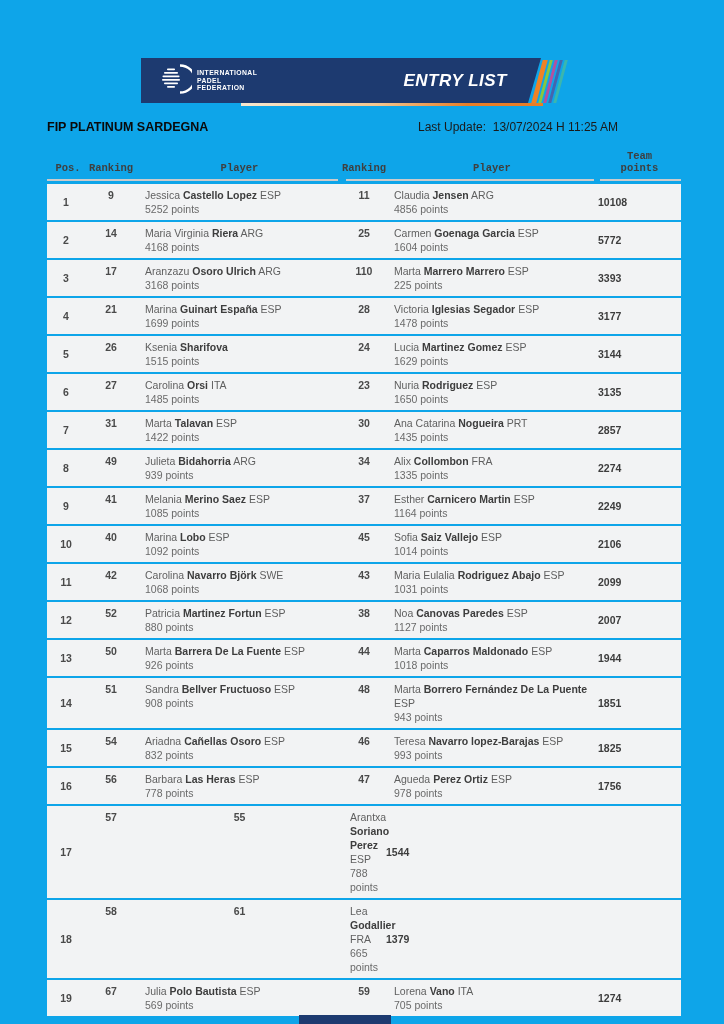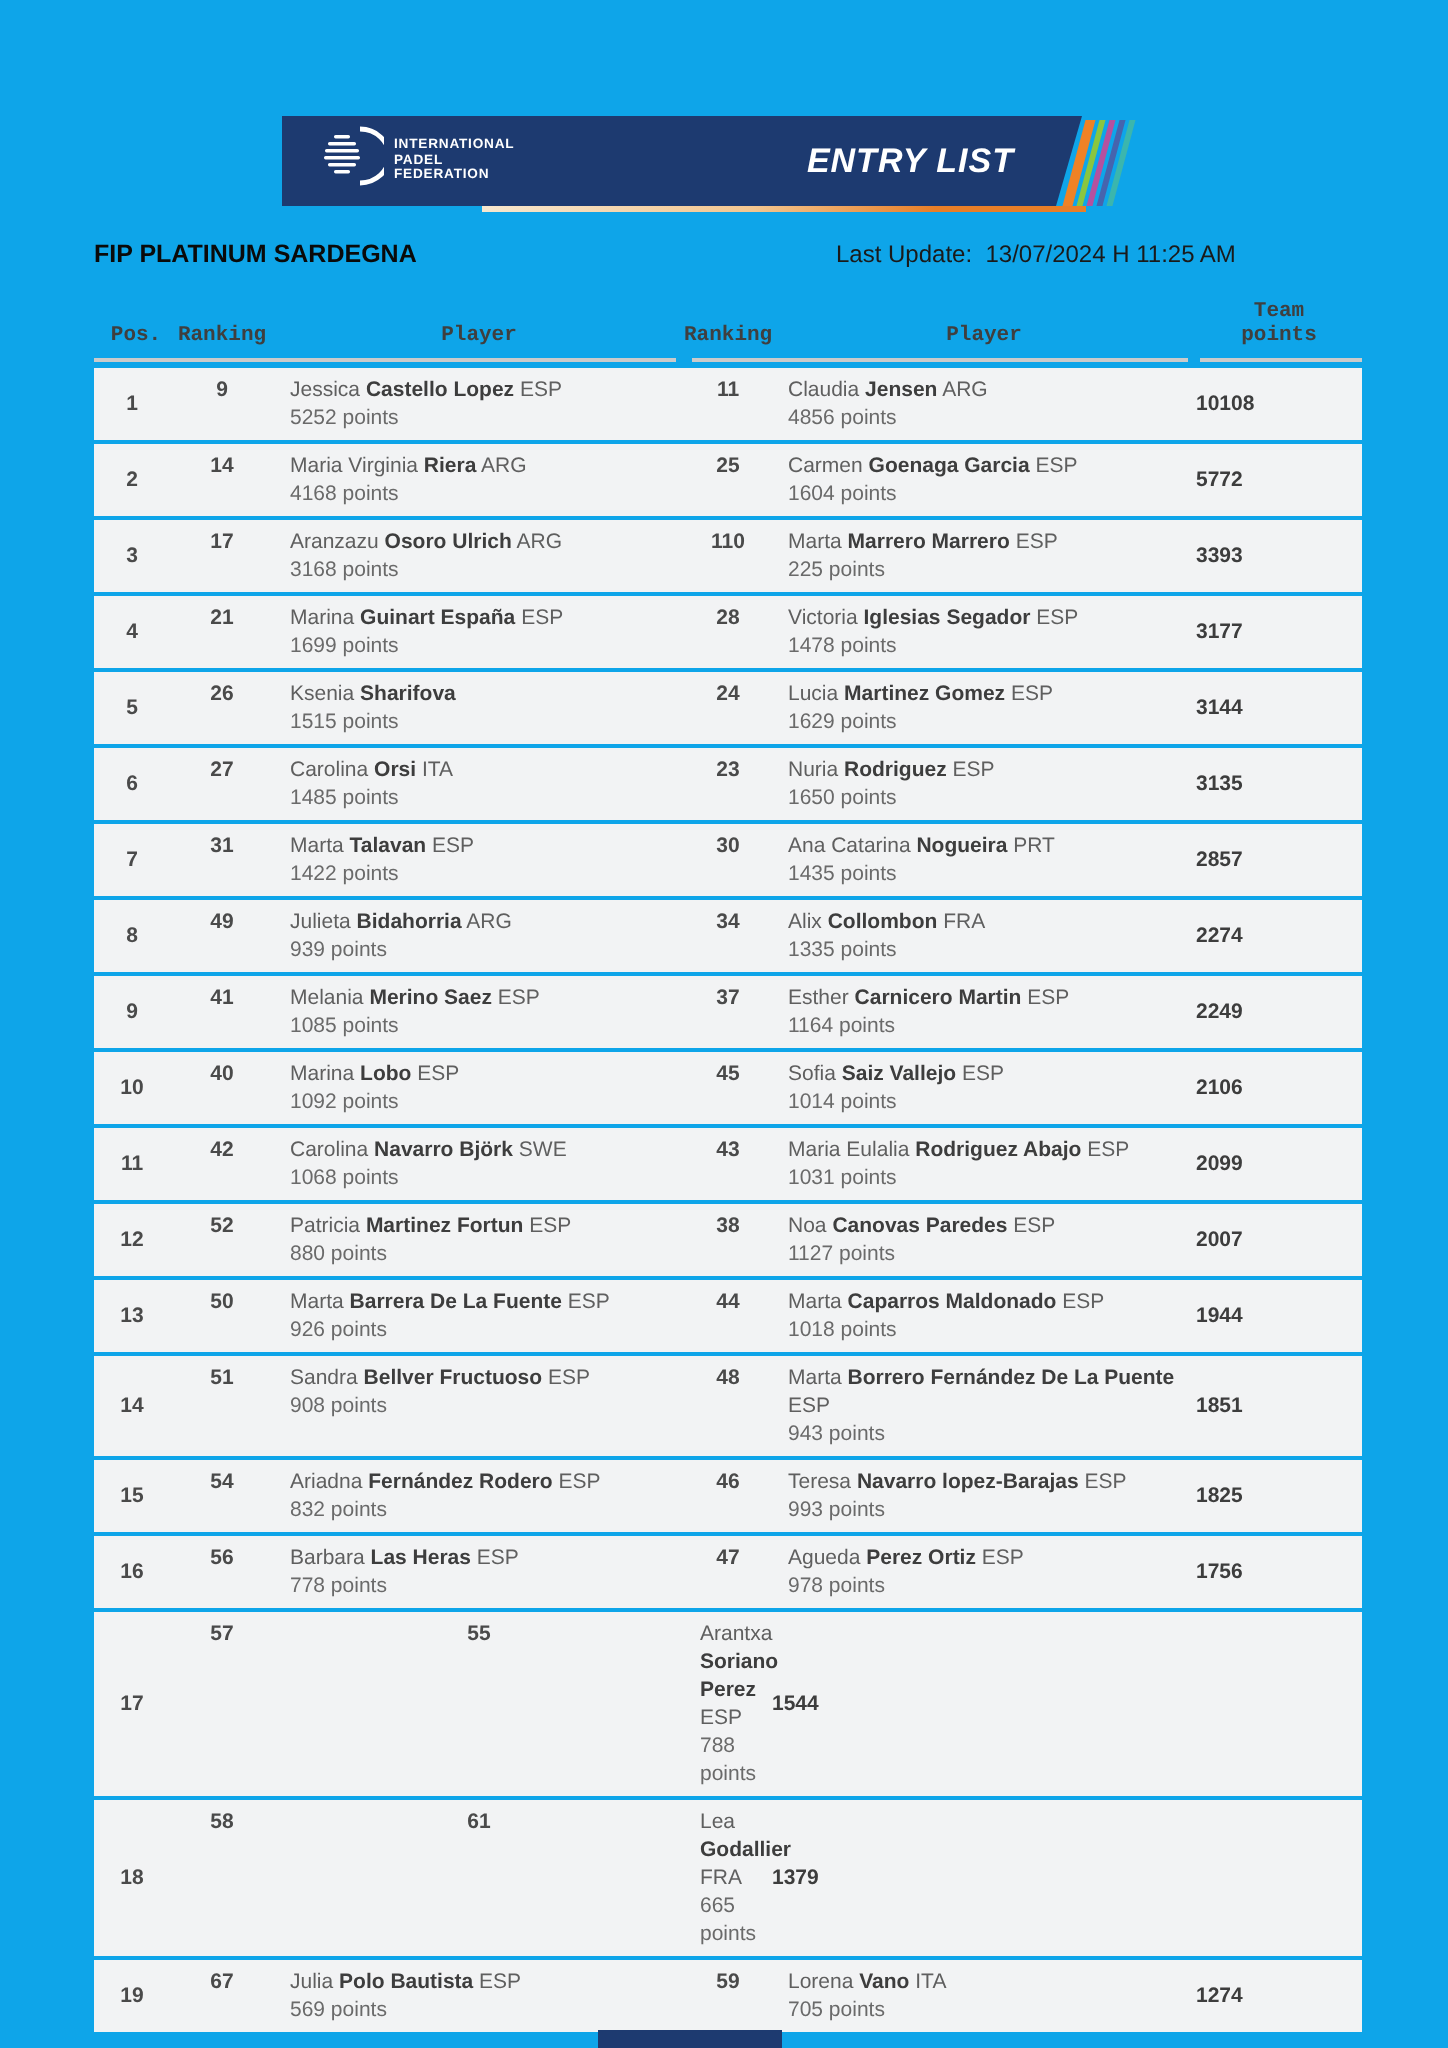--- a/index.html
+++ b/index.html
@@ -436,21 +436,21 @@
     </div>
     <div class="c-team">1851</div>
   </div>
 
   <div class="trow grid6">
     <div class="c-pos">15</div>
     <div class="c-rank">54</div>
     <div class="c-player">
       <div class="name">
         <span>Ariadna</span>
-        <b>Fernández Rodero</b>
+        <b>Cañellas Osoro</b>
         <span>ESP</span>
       </div>
       <div class="pts">832 points</div>
     </div>
     <div class="c-rank">46</div>
     <div class="c-player">
       <div class="name">
         <span>Teresa</span>
         <b>Navarro lopez-Barajas</b>
         <span>ESP</span>

